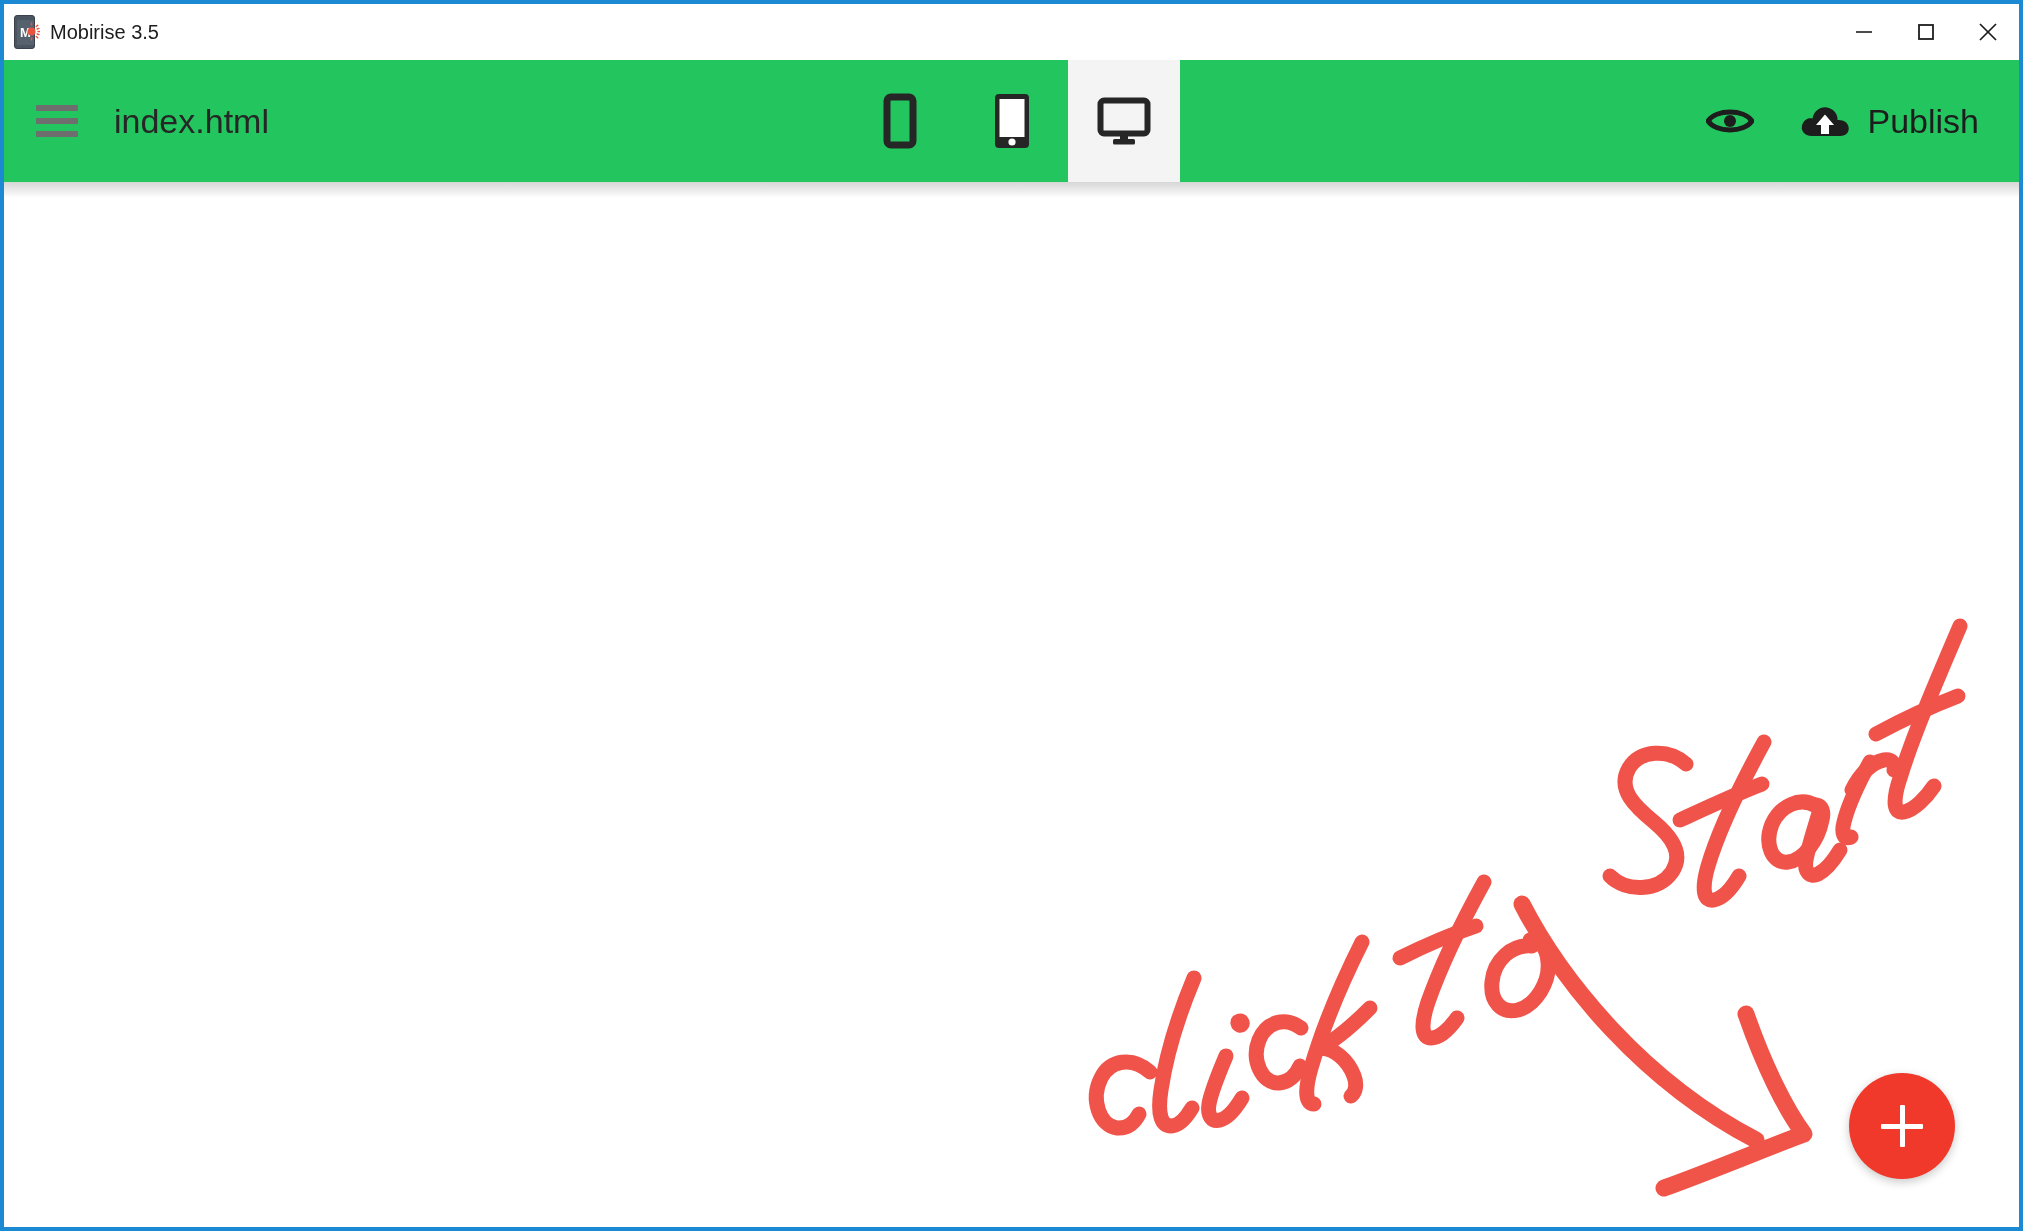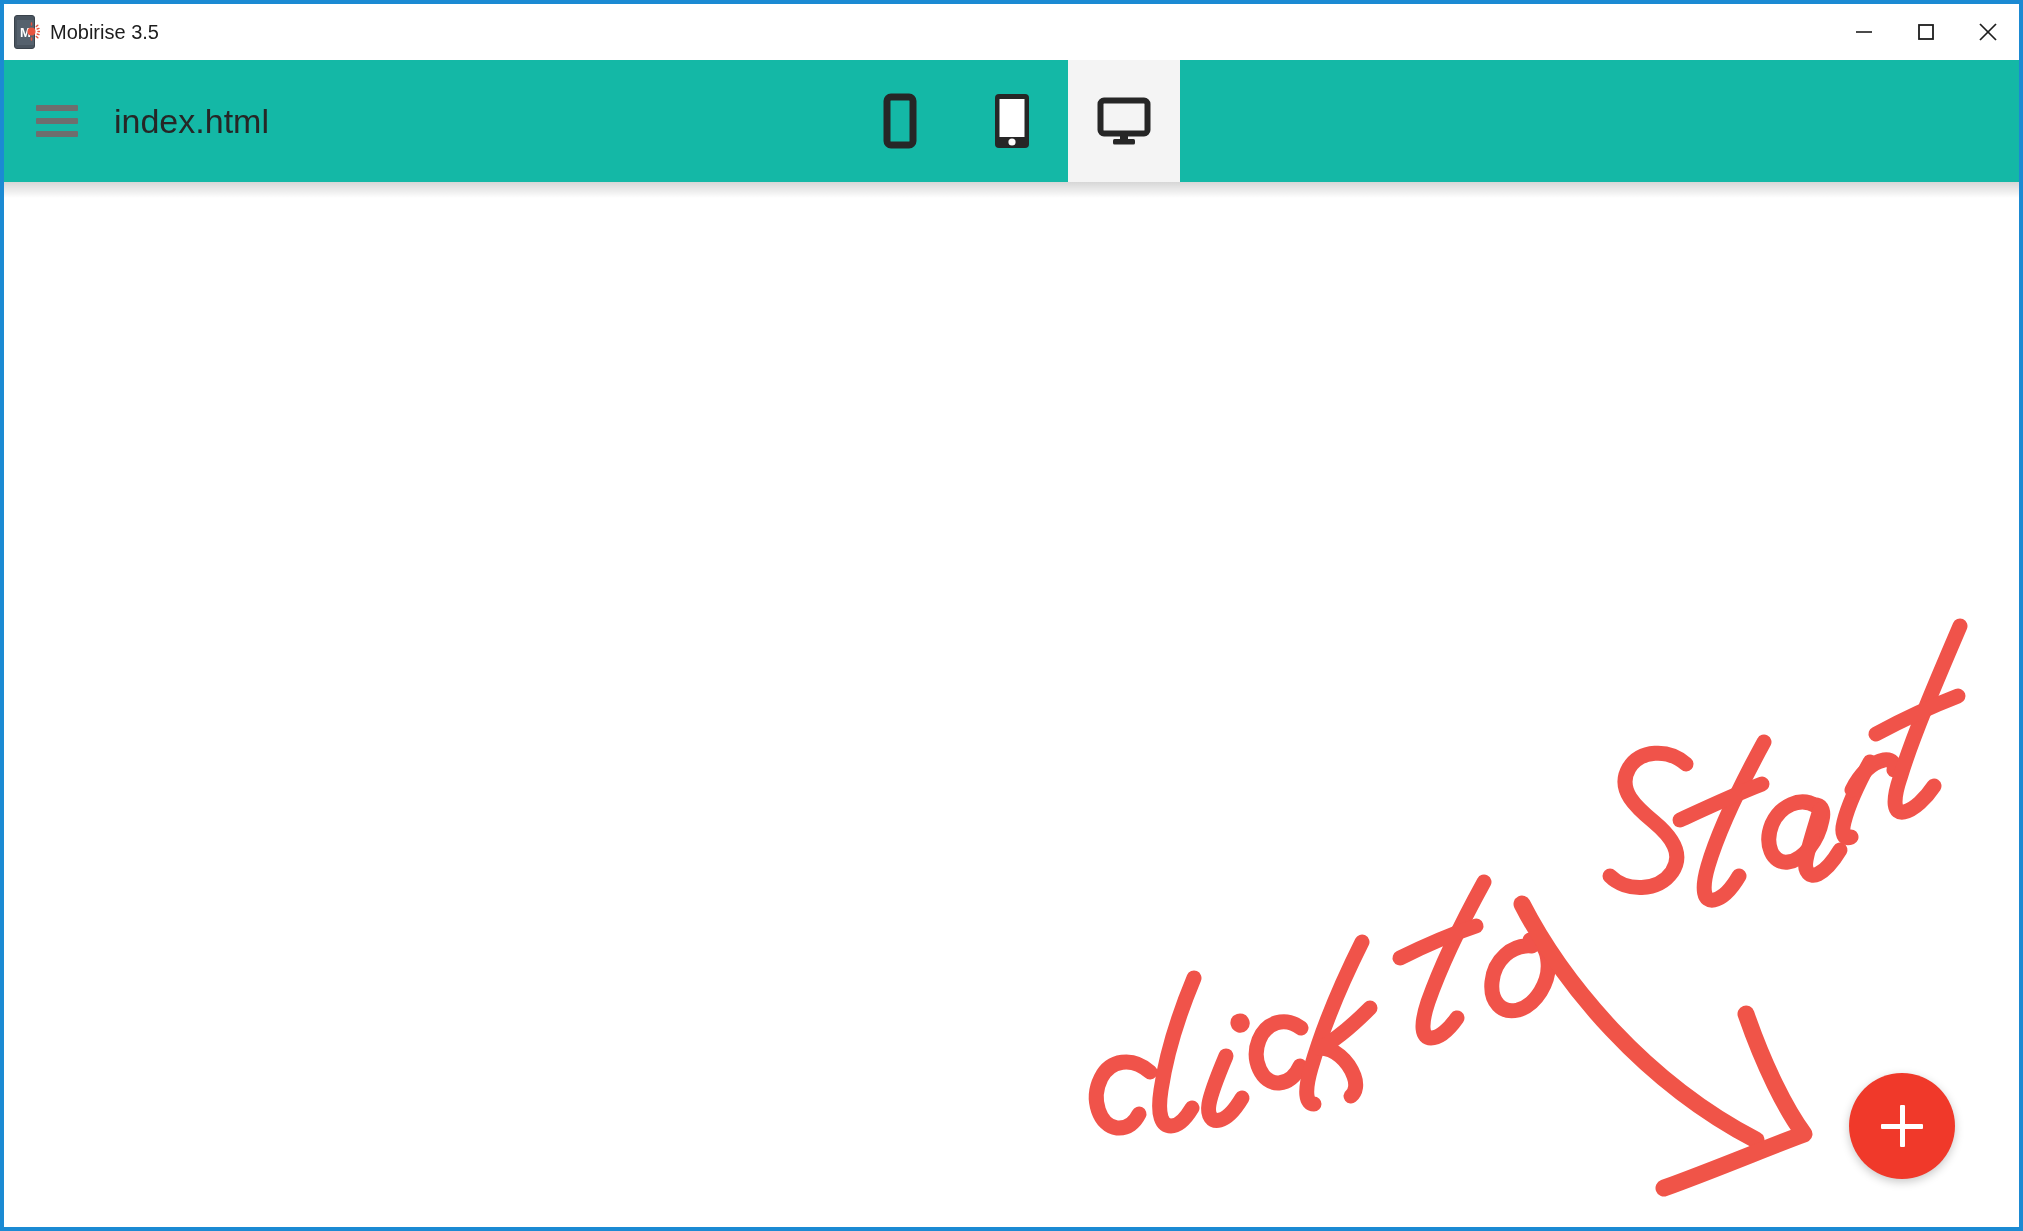--- a/index.html
+++ b/index.html
@@ -85,21 +85,21 @@
     align-items: center;
     justify-content: center;
     cursor: default;
   }
   .win-btn svg { display: block; }
 
   
   #toolbar {
     position: relative;
     height: 122px;
-    background: #14b8a6;
+    background: #22c55e;
     display: flex;
     align-items: stretch;
     box-sizing: border-box;
   }
   #toolbar-shadow {
     position: absolute;
     left: 0; right: 0;
     bottom: -16px;
     height: 16px;
     background: linear-gradient(to bottom, rgba(0,0,0,0.16), rgba(0,0,0,0));
@@ -307,20 +307,37 @@
       </div>
       <div class="device-btn active">
         <svg width="56" height="50" viewBox="0 0 56 50">
           <rect x="4.5" y="4.5" width="47" height="33" rx="3.5" ry="3.5" fill="none" stroke="#262626" stroke-width="6"></rect>
           <rect x="24" y="37" width="8" height="7" fill="#262626"></rect>
           <rect x="17" y="43" width="22" height="5.5" rx="1.5" fill="#262626"></rect>
         </svg>
       </div>
     </div>
 
+    <div id="toolbar-right">
+      <div id="preview-button">
+        <svg width="48" height="30" viewBox="0 0 48 30">
+          <path d="M2 15 C 10 3, 38 3, 46 15 C 38 27, 10 27, 2 15 Z" fill="none" stroke="#1d1d1d" stroke-width="5"></path>
+          <circle cx="24" cy="15" r="6" fill="#1d1d1d"></circle>
+        </svg>
+      </div>
+      <div id="publish-button">
+        <span id="publish-icon">
+          <svg width="52" height="38" viewBox="0 0 52 38">
+            <path d="M13 34 C 5 34, 1 28, 3.5 22 C 5.5 17, 10 15.5, 13.5 16.5 C 15 8, 23 3.5, 30 6 C 36 8, 39 13.5, 38.5 18 C 46 17.5, 51 22.5, 49.5 28.5 C 48.3 33, 44 34, 40 34 Z" fill="#1d1d1d"></path>
+            <path d="M26 12.5 L 35 23 L 30 23 L 30 32 L 22 32 L 22 23 L 17 23 Z" fill="#ffffff"></path>
+          </svg>
+        </span>
+        <span id="publish-label">Publish</span>
+      </div>
+    </div>
 
     <div id="toolbar-shadow"></div>
   </div>
 
   <div id="canvas-area">
 
     <div id="hint-text-hidden">click to Start</div>
 
     <div id="hint-overlay">
       <svg width="2015" height="1045" viewBox="0 0 2015 1045">

